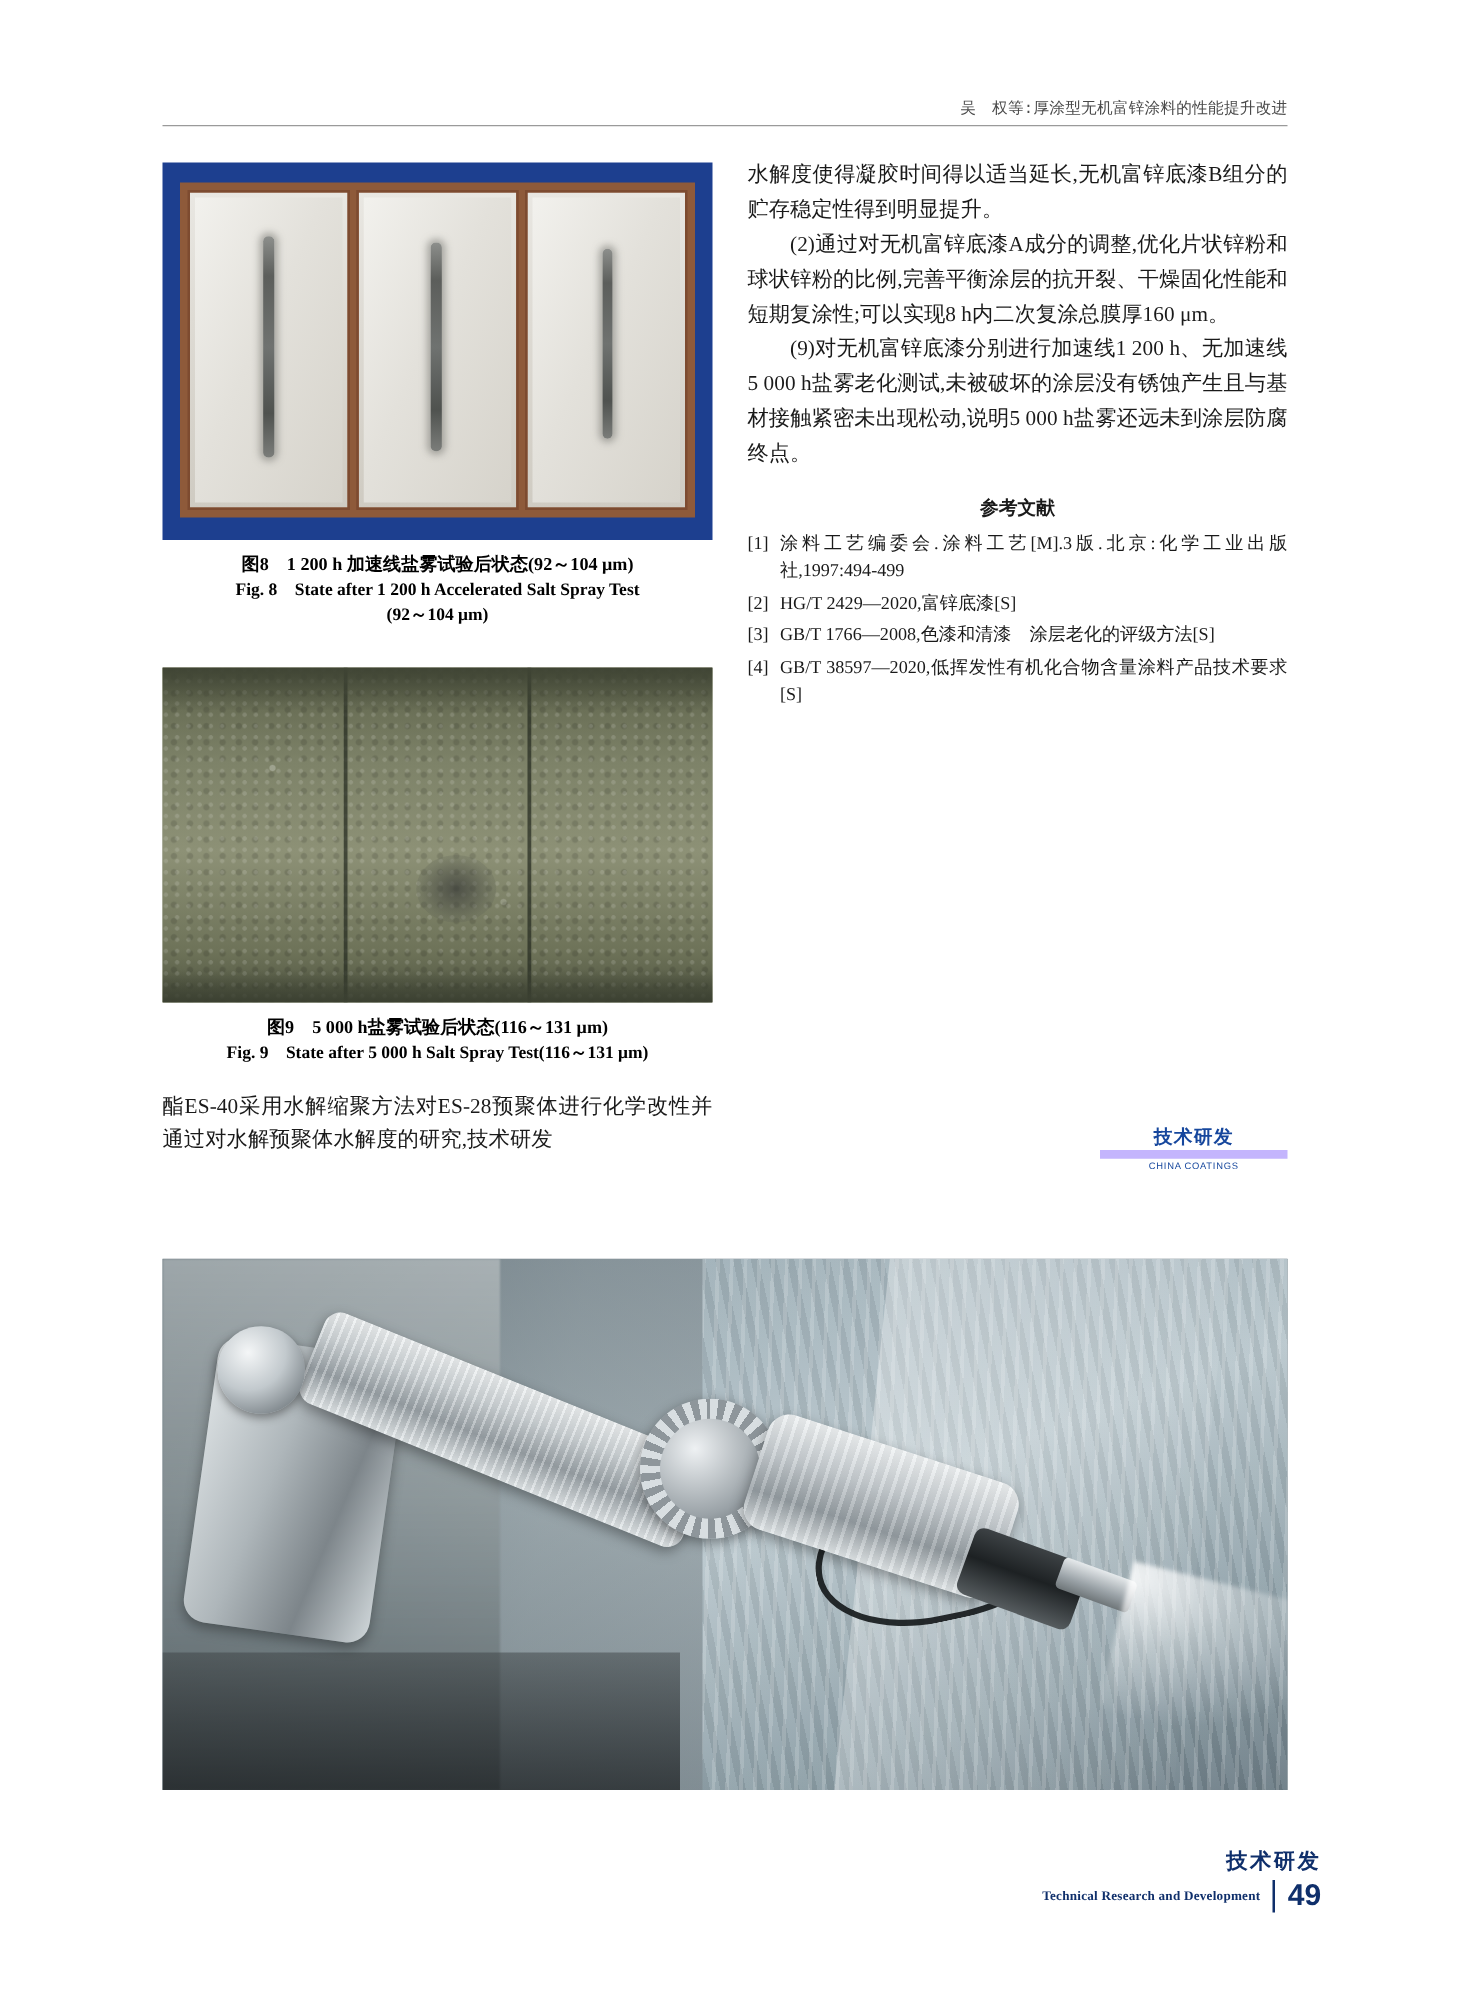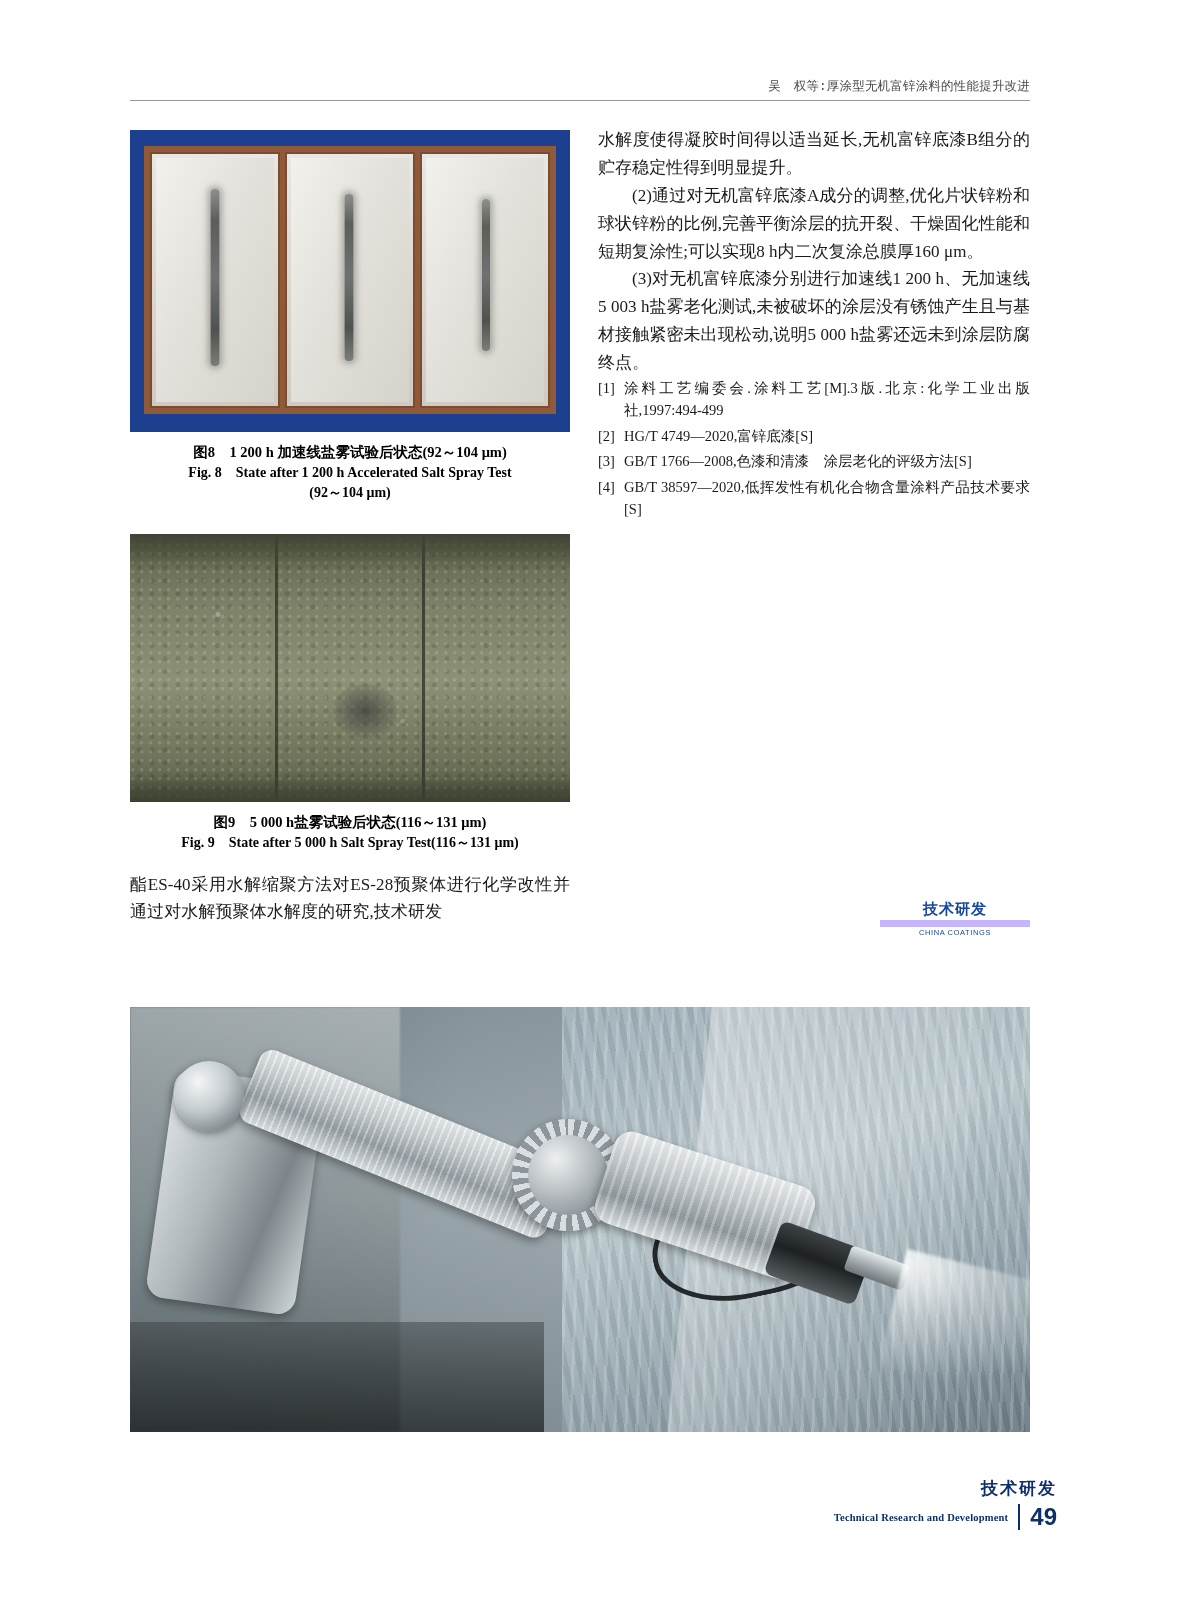--- a/index.html
+++ b/index.html
@@ -347,31 +347,32 @@
       <span class="cap-line en">Fig. 9　State after 5 000 h Salt Spray Test(116～131 μm)</span>
     </div>
 
     <div class="left-text">酯ES-40采用水解缩聚方法对ES-28预聚体进行化学改性并通过对水解预聚体水解度的研究,技术研发</div>
   </div>
 
   <div class="col-right">
     <div class="rtext">
       <p>水解度使得凝胶时间得以适当延长,无机富锌底漆B组分的贮存稳定性得到明显提升。</p>
       <p class="ind">(2)通过对无机富锌底漆A成分的调整,优化片状锌粉和球状锌粉的比例,完善平衡涂层的抗开裂、干燥固化性能和短期复涂性;可以实现8 h内二次复涂总膜厚160 μm。</p>
-      <p class="ind">(3)对无机富锌底漆分别进行加速线1 200 h、无加速线5 003 h盐雾老化测试,未被破坏的涂层没有锈蚀产生且与基材接触紧密未出现松动,说明5 000 h盐雾还远未到涂层防腐终点。</p>
-    </div>
-
+      <p class="ind">(9)对无机富锌底漆分别进行加速线1 200 h、无加速线5 000 h盐雾老化测试,未被破坏的涂层没有锈蚀产生且与基材接触紧密未出现松动,说明5 000 h盐雾还远未到涂层防腐终点。</p>
+    </div>
+
+    <div class="refs-title">参考文献</div>
 
     <div class="ref">
       <span class="num">[1]</span>
       <span class="txt">涂料工艺编委会.涂料工艺[M].3版.北京:化学工业出版社,1997:494-499</span>
     </div>
     <div class="ref">
       <span class="num">[2]</span>
-      <span class="txt">HG/T 4749—2020,富锌底漆[S]</span>
+      <span class="txt">HG/T 2429—2020,富锌底漆[S]</span>
     </div>
     <div class="ref">
       <span class="num">[3]</span>
       <span class="txt">GB/T 1766—2008,色漆和清漆　涂层老化的评级方法[S]</span>
     </div>
     <div class="ref">
       <span class="num">[4]</span>
       <span class="txt">GB/T 38597—2020,低挥发性有机化合物含量涂料产品技术要求[S]</span>
     </div>
   </div>

